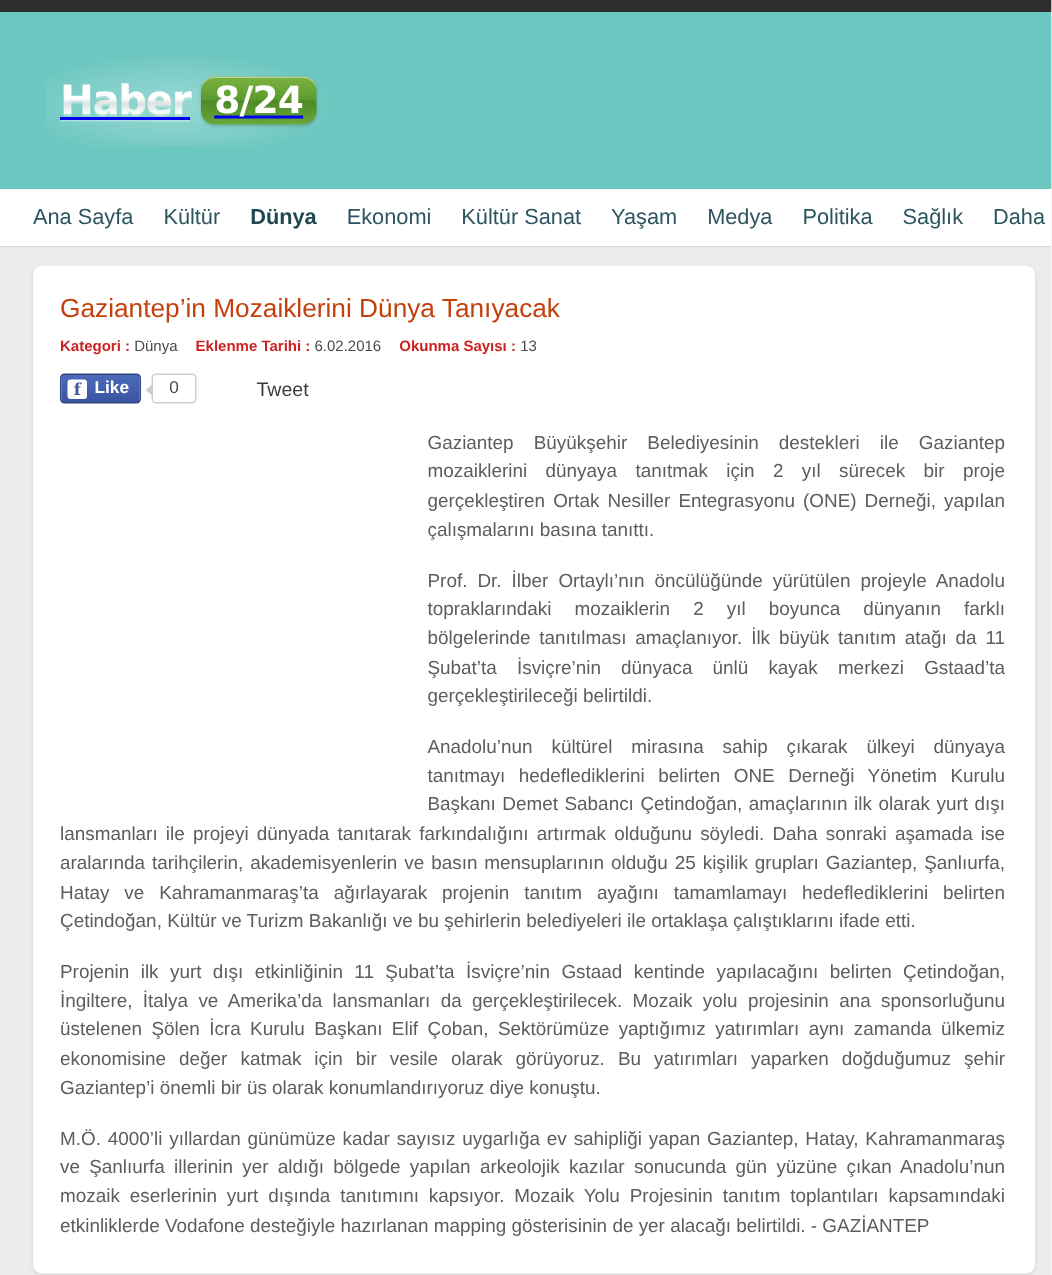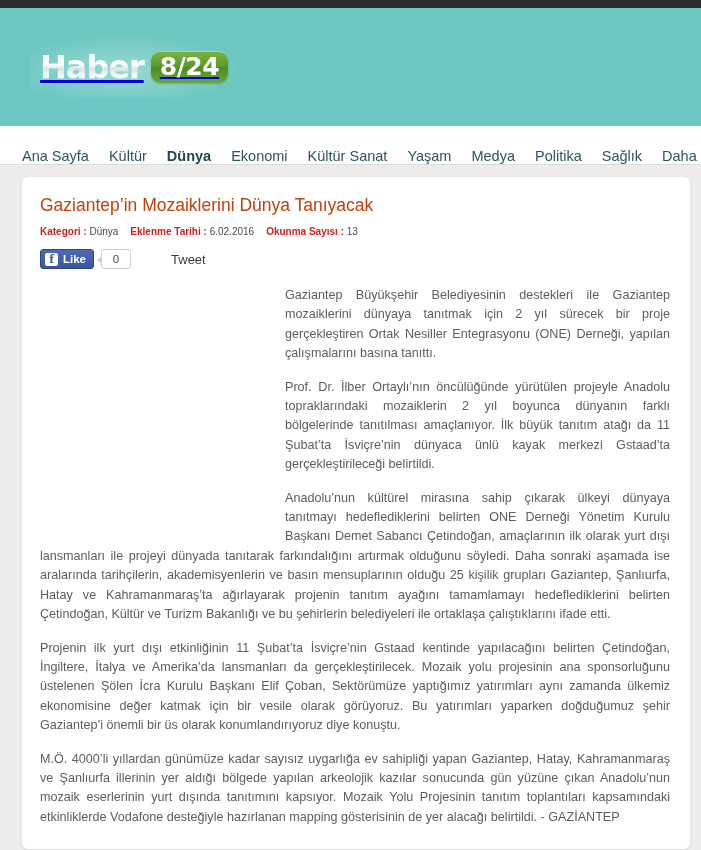--- a/index.html
+++ b/index.html
@@ -35,21 +35,21 @@
     top: 28px;
     height: 62px;
     display: flex;
     align-items: center;
     padding: 4px 12px 4px 10px;
     border-radius: 14px;
     background: radial-gradient(ellipse at 45% 55%, rgba(255,255,255,0.30) 0%, rgba(255,255,255,0.12) 48%, rgba(255,255,255,0.0) 72%);
   }
   .logo-word {
     font-family: "DejaVu Sans", sans-serif;
-    font-size: 32px;
+    font-size: 27px;
     font-weight: bold;
     letter-spacing: -1px;
     color: #ffffff;
     background: linear-gradient(180deg, #ffffff 0%, #ffffff 42%, #c9d6d4 56%, #f2fbfa 78%, #ffffff 100%);
     -webkit-background-clip: text;
     background-clip: text;
     -webkit-text-fill-color: transparent;
     text-shadow: 0 1px 0 rgba(255,255,255,0.35);
     line-height: 1;
     padding-right: 4px;
@@ -69,21 +69,21 @@
     letter-spacing: -0.5px;
     line-height: 1;
     display: block;
   }
 
   
   .navbar {
     background: #ffffff;
     height: 39px;
     display: flex;
-    align-items: flex-end;
+    align-items: center;
     padding-left: 22px;
     border-bottom: 1px solid #dcdcdc;
   }
   .navbar a {
     color: #2d5560;
     font-size: 14.5px;
     text-decoration: none;
     margin-right: 20px;
     white-space: nowrap;
     font-family: "Liberation Sans", sans-serif;

